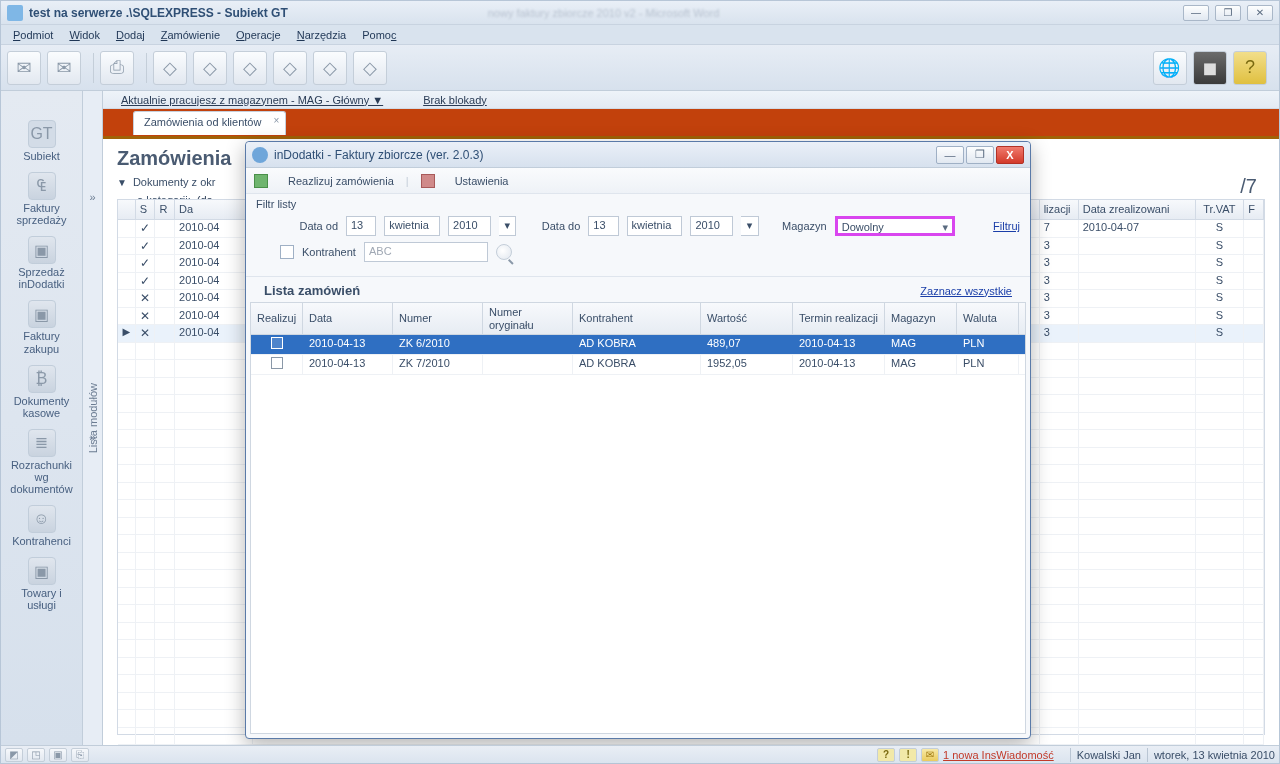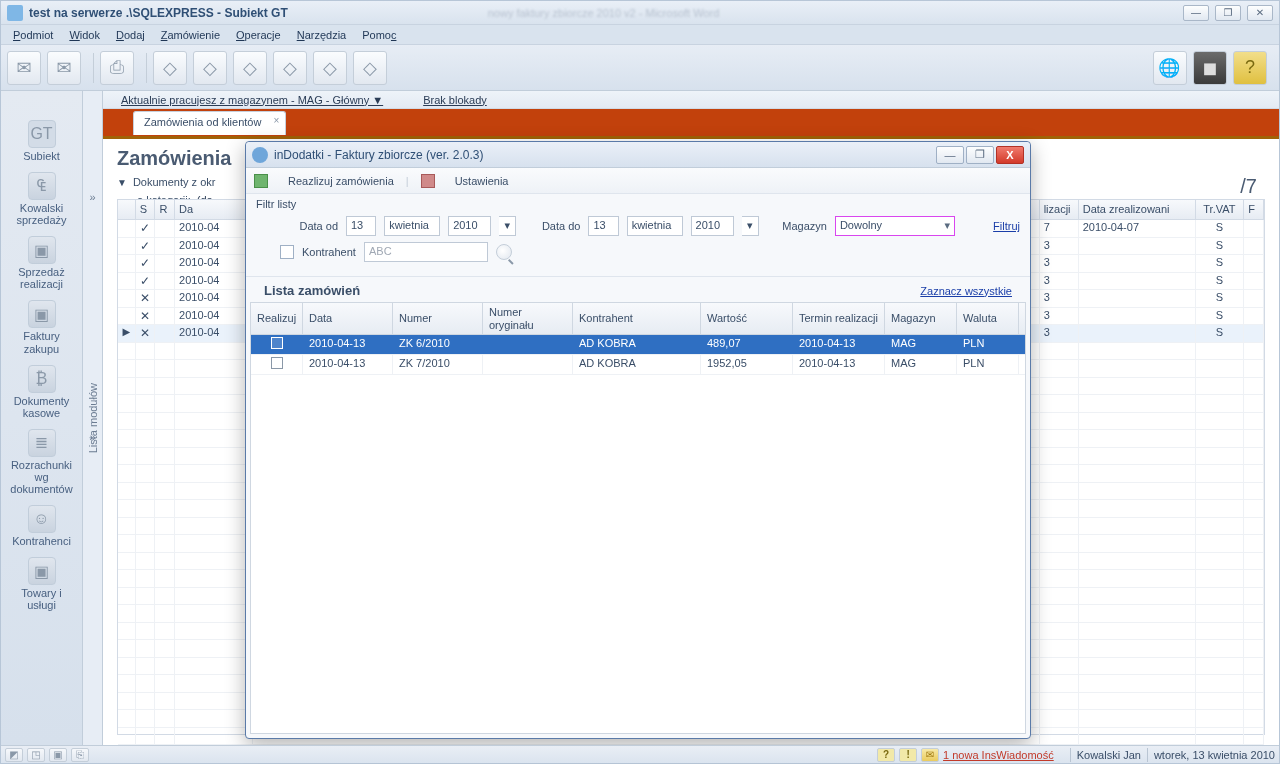--- a/index.html
+++ b/index.html
@@ -81,21 +81,21 @@
 .dlg-filter { padding: 4px 10px 8px; border-bottom: 1px solid #dfe5ed; color: #3a4e68; }
 .dlg-filter .section-label { margin-bottom: 6px; }
 .dlg-filter .frow { display: flex; align-items: center; gap: 8px; margin-bottom: 6px; }
 .dlg-filter label { min-width: 54px; }
 .dlg-filter .lbl-wide { min-width: 82px; text-align: right; }
 .date-part { height: 20px; border: 1px solid #bfc9d6; background: #fff; padding: 2px 4px; }
 .date-day { width: 32px; }
 .date-month { width: 60px; }
 .date-year { width: 46px; }
 .date-dd { width: 18px; border-left: none; text-align: center; }
-.mag-select { width: 130px; height: 20px; border: 1px solid #d946ef; background: #fff; padding: 2px 4px; position: relative; }
+.mag-select { width: 130px; height: 20px; border: 3px solid #d946ef; background: #fff; padding: 2px 4px; position: relative; }
 .mag-select::after { content: "▾"; position: absolute; right: 4px; top: 2px; color: #5a6b80; }
 .filter-link { color: #1a3ea8; text-decoration: underline; margin-left: 30px; }
 .kontr-check { width: 14px; height: 14px; border: 1px solid #9fb0c5; background: #fff; display: inline-block; }
 .kontr-input { width: 124px; height: 20px; border: 1px solid #bfc9d6; background: #fff; padding: 2px 4px; color: #a0a8b4; }
 .srch-ico { width: 16px; height: 16px; border-radius: 8px; border: 1px solid #c4ced9; background: radial-gradient(circle at 40% 40%, #fff, #e0e6ee); display: inline-block; position: relative; }
 .srch-ico::after { content: ""; position: absolute; right: -3px; bottom: -3px; width: 6px; height: 1.5px; background: #8a98a8; transform: rotate(45deg); }
 
 .dlg-list-hdr { display: flex; align-items: center; justify-content: space-between; padding: 6px 18px 4px; color: #3a4e68; }
 .dlg-list-hdr .lh { font-weight: bold; font-size: 13px; }
 .dlg-list-hdr .link { color: #1a3ea8; text-decoration: underline; }
@@ -177,25 +177,25 @@
 
   <div class="body-area">
 
     <div class="sidebar">
       <div class="sb-item logo">
         <div class="sb-ico">GT</div>
         <div class="lbl">Subiekt</div>
       </div>
       <div class="sb-item">
           <div class="sb-ico">₠</div>
-          <div class="lbl">Kowalski sprzedaży</div>
+          <div class="lbl">Faktury sprzedaży</div>
         </div>
       <div class="sb-item">
           <div class="sb-ico">▣</div>
-          <div class="lbl">Sprzedaż realizacji</div>
+          <div class="lbl">Sprzedaż inDodatki</div>
         </div>
       <div class="sb-item">
           <div class="sb-ico">▣</div>
           <div class="lbl">Faktury zakupu</div>
         </div>
       <div class="sb-item">
           <div class="sb-ico">₿</div>
           <div class="lbl">Dokumenty kasowe</div>
         </div>
       <div class="sb-item">

